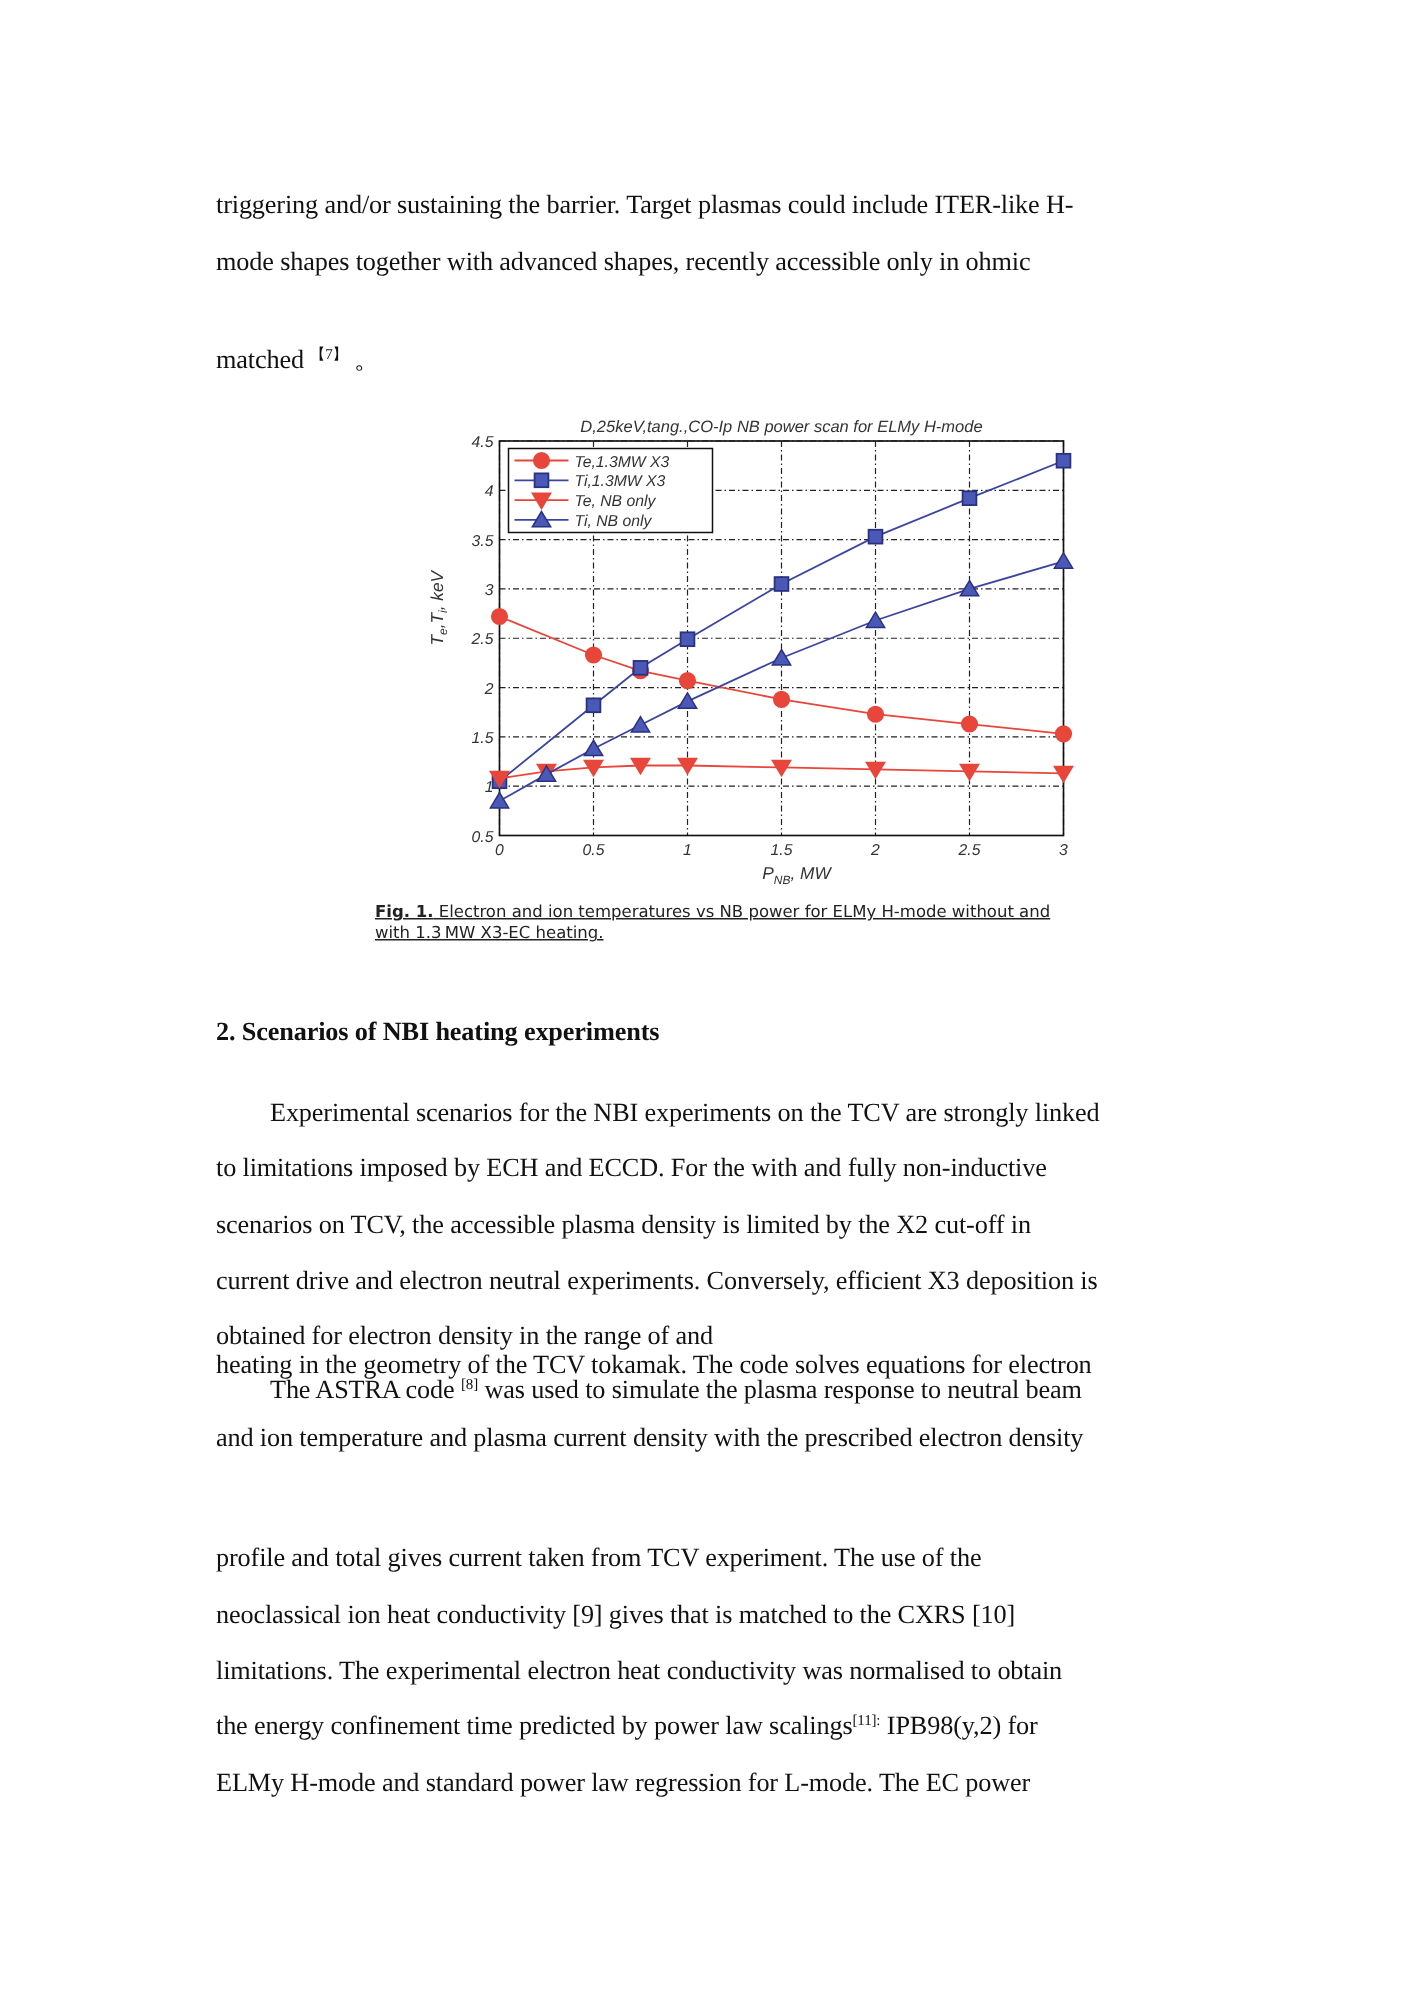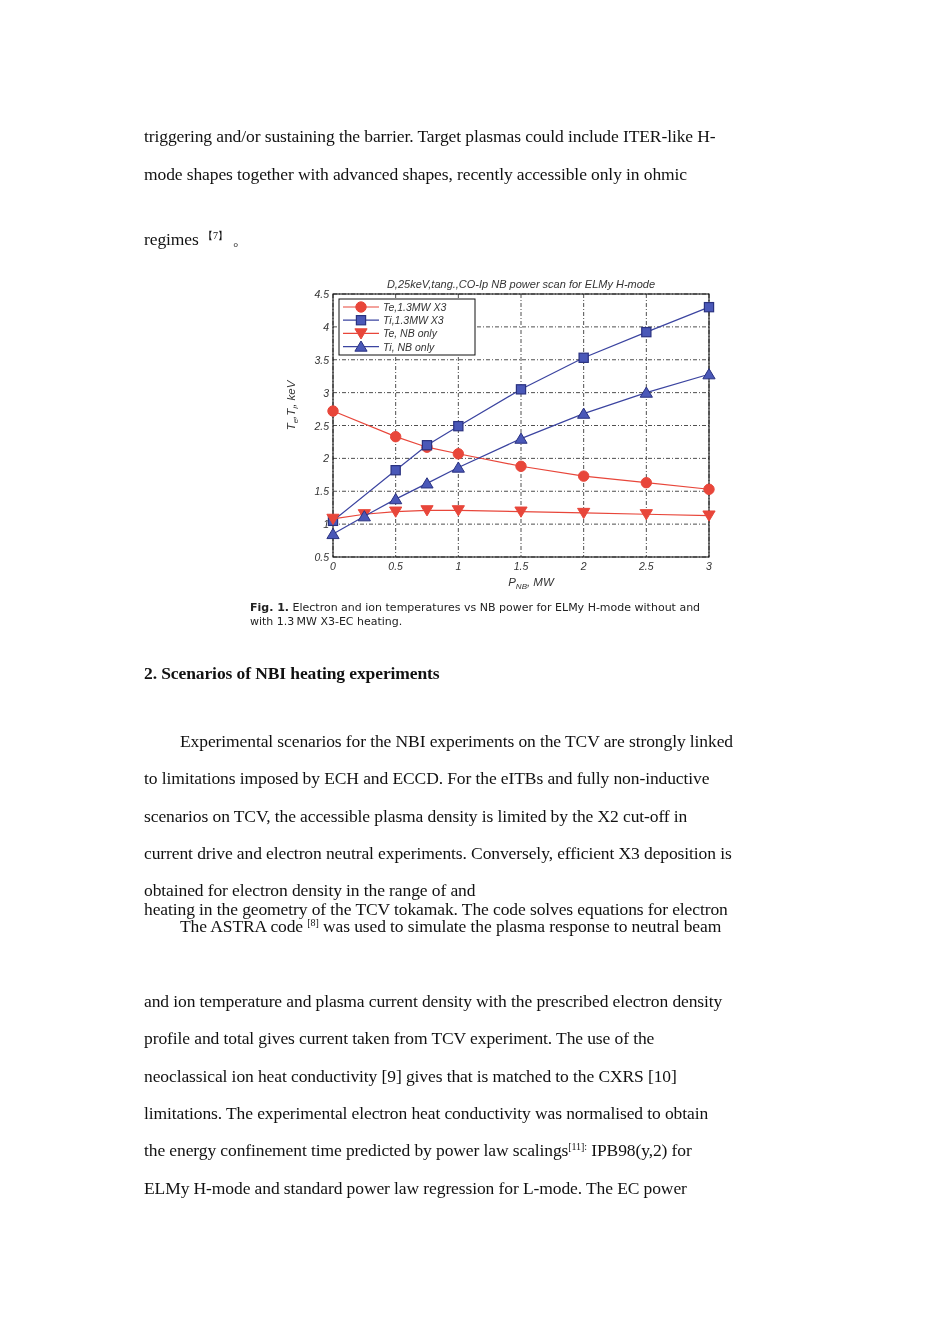--- a/index.html
+++ b/index.html
@@ -3,30 +3,30 @@
 <meta charset="utf-8">
 <style>
   html, body { margin: 0; padding: 0; background: #ffffff; }
   body { width: 950px; height: 1344px; position: relative; overflow: hidden;
          font-family: "Liberation Serif", serif; color: #111; }
   .line { position: absolute; left: 144px; font-size: 17.5px; white-space: nowrap; letter-spacing: -0.1px; text-align: right; }
   .indent { left: 180px; }
   sup { font-size: 10px; vertical-align: 6px; line-height: 0; }
   .heading { font-weight: bold; }
   #chart { position: absolute; left: 270px; top: 272px; }
-  .caption { position: absolute; left: 250px; font-family: "DejaVu Sans", sans-serif; font-size: 11px; color: #222; white-space: nowrap; }
+  .caption { position: absolute; left: 250px; font-family: "DejaVu Sans", sans-serif; font-size: 11px; color: #222; white-space: nowrap; text-decoration: underline; }
   .caption b { font-weight: bold; }
   .ctext { font-family: "Liberation Sans", sans-serif; font-style: italic; fill: #333; }
 </style>
 </head>
 <body>
 
 <div class="line" style="top:126px">triggering and/or sustaining the barrier. Target plasmas could include ITER-like H-</div>
 <div class="line" style="top:164px">mode shapes together with advanced shapes, recently accessible only in ohmic</div>
-<div class="line" style="top:227px"><span>regimes </span><sup>【7】</sup><span> 。</span></div>
+<div class="line" style="top:227px"><span>matched </span><sup>【7】</sup><span> 。</span></div>
 
 <svg id="chart" width="460" height="320">
     <text x="251" y="16" text-anchor="middle" font-size="11" class="ctext">D,25keV,tang.,CO-Ip NB power scan for ELMy H-mode</text>
     <line x1="63" y1="22" x2="63" y2="285" stroke="#222" stroke-width="0.8" stroke-dasharray="4 2 1 2"></line>
     <text x="63" y="298" text-anchor="middle" font-size="10.5" class="ctext">0</text>
     <line x1="125.66666666666666" y1="22" x2="125.66666666666666" y2="285" stroke="#222" stroke-width="0.8" stroke-dasharray="4 2 1 2"></line>
     <text x="125.66666666666666" y="298" text-anchor="middle" font-size="10.5" class="ctext">0.5</text>
     <line x1="188.33333333333331" y1="22" x2="188.33333333333331" y2="285" stroke="#222" stroke-width="0.8" stroke-dasharray="4 2 1 2"></line>
     <text x="188.33333333333331" y="298" text-anchor="middle" font-size="10.5" class="ctext">1</text>
     <line x1="251" y1="22" x2="251" y2="285" stroke="#222" stroke-width="0.8" stroke-dasharray="4 2 1 2"></line>
@@ -106,27 +106,27 @@
     <line x1="73" y1="61.4" x2="109" y2="61.4" stroke="#e8463a" stroke-width="1.2"></line>
     <polygon points="84.9,56.8 97.1,56.8 91,67" fill="#e8463a" stroke="#e8463a"></polygon>
     <text x="113" y="65.4" font-size="10.5" class="ctext">Te, NB only</text>
     <line x1="73" y1="74.6" x2="109" y2="74.6" stroke="#3b44a0" stroke-width="1.2"></line>
     <polygon points="91,69 84.9,79.19999999999999 97.1,79.19999999999999" fill="#4a58b8" stroke="#2a3280" stroke-width="1"></polygon>
     <text x="113" y="78.6" font-size="10.5" class="ctext">Ti, NB only</text>
   </svg>
 <div class="caption" style="top:601px"><b>Fig. 1.</b><span> Electron and ion temperatures vs NB power for ELMy H-mode without and</span></div>
 <div class="caption" style="top:615px">with 1.3 MW X3-EC heating.</div>
 
-<div class="line heading" style="top:663px">2. Scenarios of NBI heating experiments</div>
+<div class="line heading" style="top:677px">2. Scenarios of NBI heating experiments</div>
 <div class="line indent" style="top:731px">Experimental scenarios for the NBI experiments on the TCV are strongly linked</div>
-<div class="line" style="top:768px">to limitations imposed by ECH and ECCD. For the eITBs and fully non-inductive</div>
+<div class="line" style="top:768px">to limitations imposed by ECH and ECCD. For the with and fully non-inductive</div>
 <div class="line" style="top:806px">scenarios on TCV, the accessible plasma density is limited by the X2 cut-off in</div>
 <div class="line" style="top:843px">current drive and electron neutral experiments. Conversely, efficient X3 deposition is</div>
 <div class="line" style="top:880px">obtained for electron density in the range of  and</div>
 
 <div class="line indent" style="top:916px"><span>The ASTRA code </span><sup>[8]</sup><span> was used to simulate the plasma response to neutral beam</span></div>
 <div class="line" style="top:899px">heating in the geometry of the TCV tokamak. The code solves equations for electron</div>
-<div class="line" style="top:991px">and ion temperature and plasma current density with the prescribed electron density</div>
+<div class="line" style="top:948px">and ion temperature and plasma current density with the prescribed electron density</div>
 <div class="line" style="top:1028px">profile and total gives current taken from TCV experiment. The use of the</div>
 <div class="line" style="top:1066px">neoclassical ion heat conductivity  [9] gives  that is matched to the CXRS [10]</div>
 <div class="line" style="top:1103px">limitations. The experimental electron heat conductivity was normalised to obtain</div>
 <div class="line" style="top:1140px"><span>the energy confinement time predicted by power law scalings</span><sup>[11]:</sup><span> IPB98(y,2) for</span></div>
 <div class="line" style="top:1178px">ELMy H-mode and standard power law regression for L-mode. The EC power</div>
 
 </body></html>

